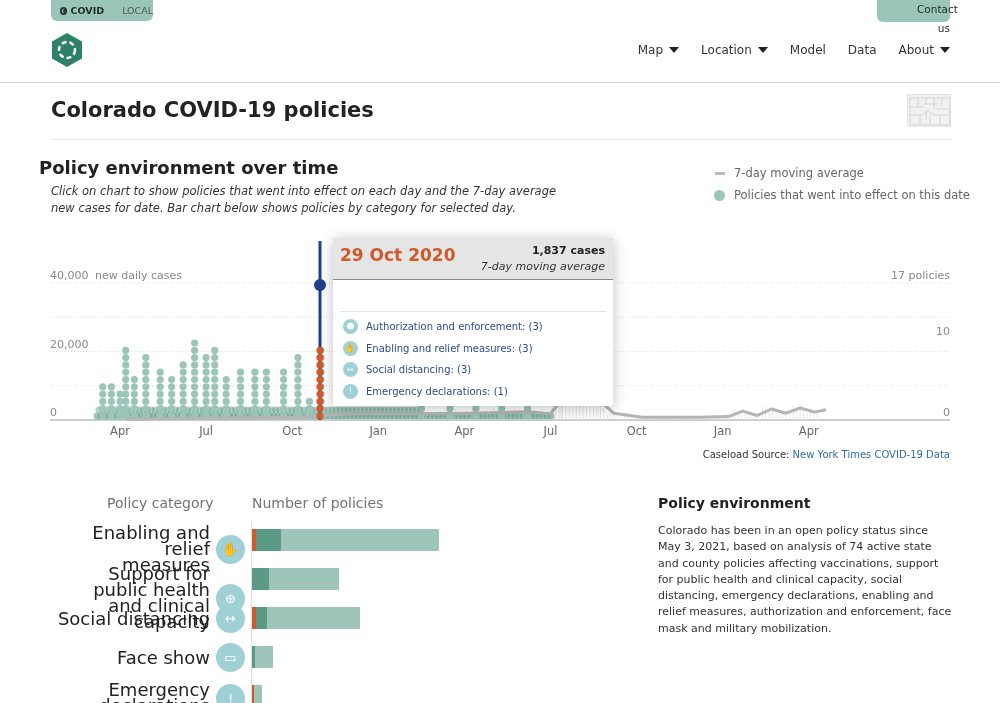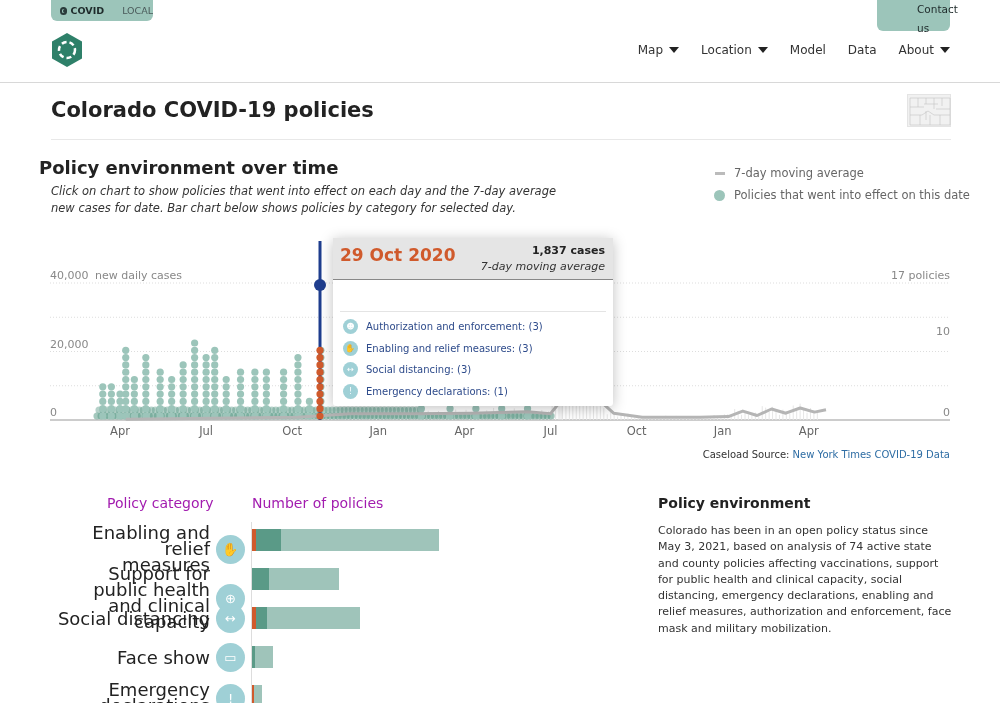--- a/index.html
+++ b/index.html
@@ -5,21 +5,21 @@
   * { box-sizing: border-box; margin: 0; padding: 0; }
   html, body { width: 1000px; height: 703px; overflow: hidden; background: #fff; }
   body { font-family: "DejaVu Sans", sans-serif; color: #222; position: relative; }
 
   .covid-local { position: absolute; left: 51px; top: 0; width: 102px; height: 21px; background: #9cc5ba; border-radius: 0 0 6px 6px; display: flex; align-items: center; padding-left: 9px; font-size: 9.5px; color: #1e2a2a; }
   .covid-local .pill { width: 14px; height: 8px; border-radius: 4px; border: 2px solid #2b3b3b; margin-right: 4px; position: relative; }
   .covid-local .pill::after { content: ""; position: absolute; left: 1px; top: 0px; width: 4px; height: 4px; background: #2b3b3b; border-radius: 2px; }
   .covid-local b { font-weight: bold; margin-right: 2px; }
   .covid-local span.light { color: #4a5a5a; margin-left: 16px; }
 
-  .contact { position: absolute; left: 877px; top: 0; width: 73px; height: 31px; background: #9cc5ba; border-radius: 0 0 6px 6px; font-size: 10.5px; color: #1e2a2a; text-align: left; line-height: 19px; padding-left: 40px; }
+  .contact { position: absolute; left: 877px; top: 0; width: 73px; height: 22px; background: #9cc5ba; border-radius: 0 0 6px 6px; font-size: 10.5px; color: #1e2a2a; text-align: right; line-height: 19px; padding-left: 40px; }
 
   .logo { position: absolute; left: 51px; top: 32px; display: flex; align-items: center; }
   .logo svg { width: 32px; height: 36px; }
   .logo .logo-text { margin-left: 10px; color: #2e8069; font-family: "DejaVu Sans", sans-serif; font-weight: bold; font-size: 12.5px; line-height: 14px; letter-spacing: 0.6px; }
 
   .nav { position: absolute; top: 43px; right: 50px; display: flex; font-size: 12px; color: #333; }
   .nav .item { margin-left: 22px; display: flex; align-items: center; }
   .nav .caret { display: inline-block; width: 0; height: 0; border-left: 5px solid transparent; border-right: 5px solid transparent; border-top: 6px solid #222; margin-left: 6px; }
 
   .header-rule { position: absolute; left: 0; top: 82px; width: 1000px; height: 1px; background: #d8d8d8; }
@@ -45,21 +45,21 @@
   .tooltip .tt-avg { position: absolute; right: 8px; top: 22px; font-size: 11px; font-style: italic; color: #333; }
   .tooltip .tt-count { position: absolute; left: 7px; top: 53px; font-size: 12.5px; color: #222; }
   .tooltip .tt-rule { position: absolute; left: 7px; right: 7px; top: 73px; height: 1px; background: #e4e4e4; }
   .tooltip .tt-list { position: absolute; left: 10px; top: 78px; }
   .tooltip .tt-item { display: flex; align-items: center; height: 21.5px; font-size: 10px; color: #2e4b8b; }
   .tooltip .tt-icon { width: 15px; height: 15px; border-radius: 50%; background: #9fd0d6; margin-right: 8px; display: flex; align-items: center; justify-content: center; color: #fff; font-size: 8px; }
 
   .source { position: absolute; right: 50px; top: 449px; font-size: 10px; color: #333; }
   .source a { color: #2e6da4; text-decoration: none; }
 
-  .cat-header { position: absolute; top: 495px; font-size: 14px; color: #a21caf; }
+  .cat-header { position: absolute; top: 495px; font-size: 14px; color: #737373; }
   .cat-row { position: absolute; left: 40px; width: 205px; display: flex; align-items: center; justify-content: flex-end; }
   .cat-label { text-align: right; font-size: 18px; color: #222; line-height: 16px; margin-right: 6px; }
   .cat-icon { width: 29px; height: 29px; border-radius: 50%; background: #9fd0d6; display: flex; align-items: center; justify-content: center; color: #fff; font-size: 13px; flex-shrink: 0; }
   .bar-axis { position: absolute; left: 251px; top: 522px; width: 1px; height: 181px; background: #ddd; }
   .bar { position: absolute; height: 22px; display: flex; }
   .bar .seg { height: 100%; }
 
   .env-title { position: absolute; left: 658px; top: 495px; font-size: 14px; color: #222; }
   .env-text { position: absolute; left: 658px; top: 523px; width: 295px; font-size: 11px; color: #333; line-height: 16.3px; }
 </style>

